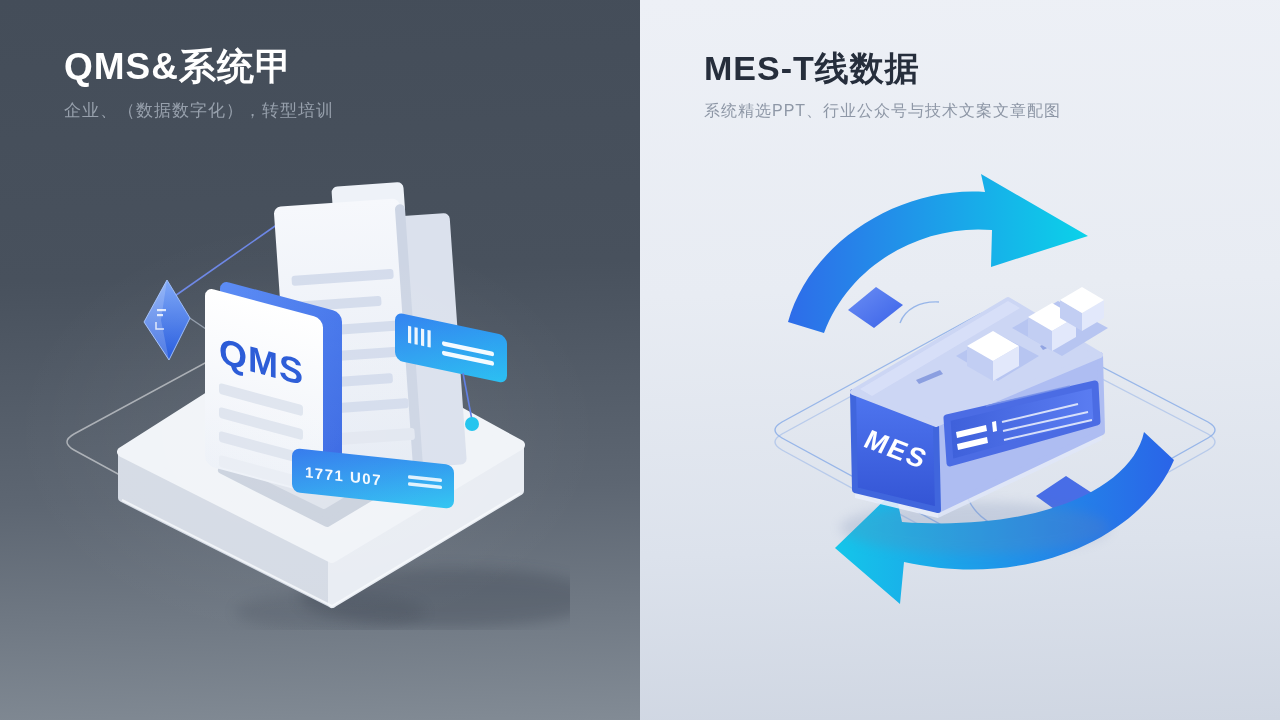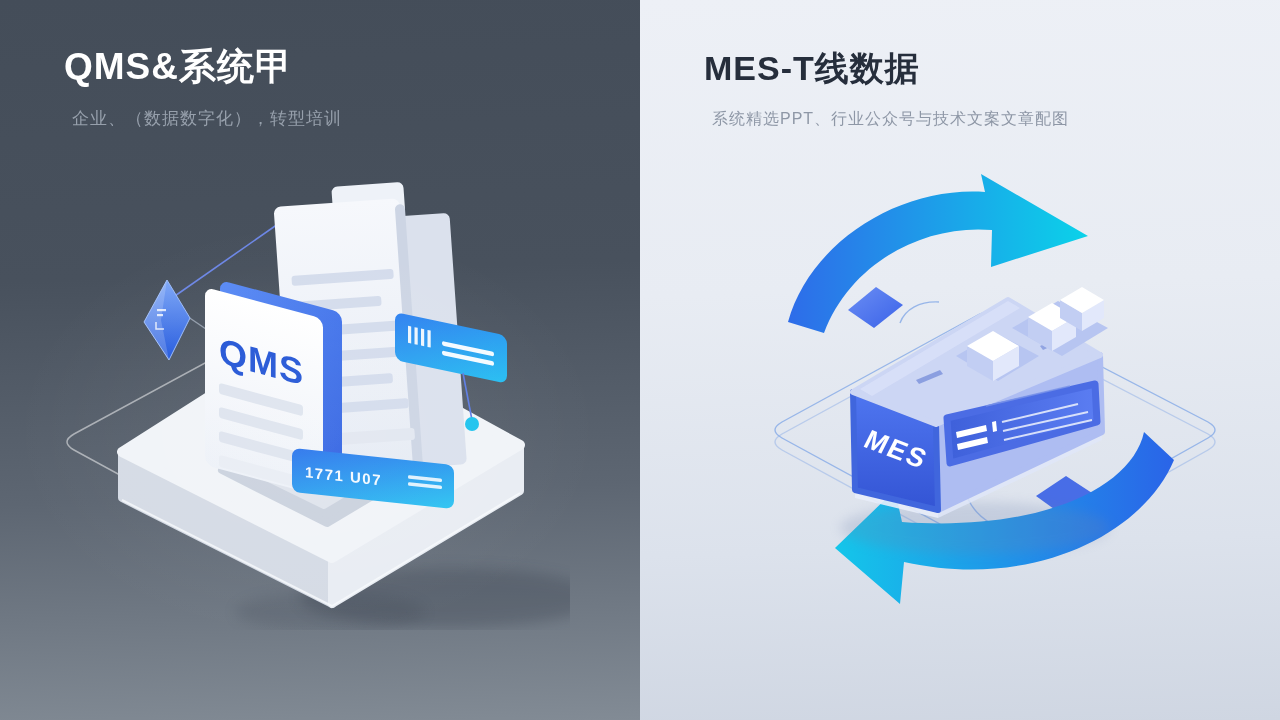--- a/index.html
+++ b/index.html
@@ -14,21 +14,21 @@
   .panel.left::after{
     content:"";position:absolute;inset:0;
     background:radial-gradient(ellipse 420px 300px at 48% 60%,rgba(255,255,255,0.07),rgba(255,255,255,0) 70%);
   }
   .panel.right{
     background:linear-gradient(178deg,#edf0f6 0%,#e8ecf3 40%,#dce2ec 75%,#cfd6e2 100%);
   }
   .headline{position:absolute;left:64px;top:42px;margin:0;font-weight:bold;letter-spacing:1px;}
   .panel.left .headline{color:#ffffff;font-size:37px;}
   .panel.right .headline{color:#262e3c;font-size:34px;top:46px;}
-  .subline{position:absolute;left:64px;top:99px;margin:8px;font-size:17px;letter-spacing:1px;}
+  .subline{position:absolute;left:64px;top:99px;margin:0;font-size:17px;letter-spacing:1px;}
   .panel.left .subline{color:#97a0ac;}
   .panel.right .subline{color:#8e97a6;top:101px;font-size:16px;}
   .illu{position:absolute;display:block;}
   .illu.qms{left:30px;top:180px;}
   .illu.mes{left:100px;top:170px;}
 </style>
 </head>
 <body>
 
 <section class="panel left">

